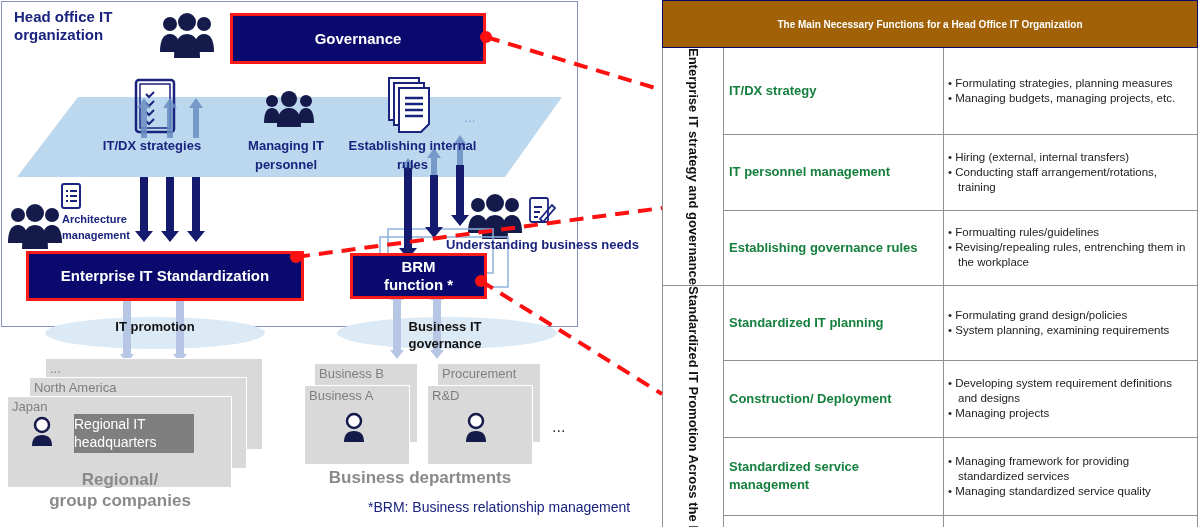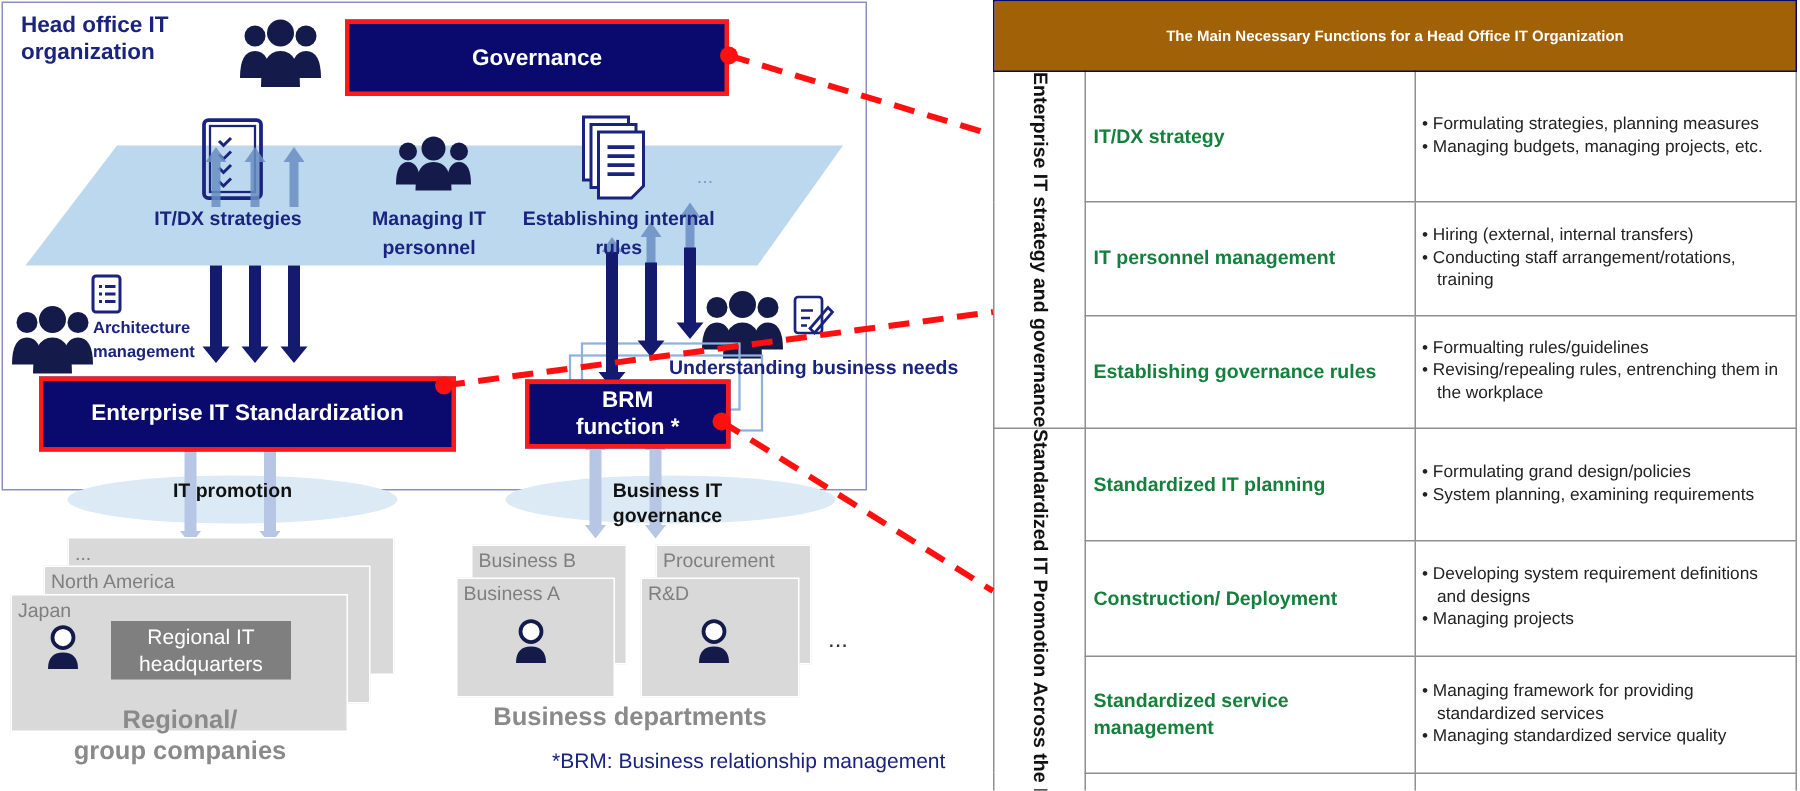--- a/index.html
+++ b/index.html
@@ -173,21 +173,21 @@
 
 <div class="gcard" style="left:45px;top:358px;width:218px;height:92px;">
     <span class="t">...</span>
   </div>
 <div class="gcard" style="left:29px;top:377px;width:218px;height:92px;">
     <span class="t">North America</span>
   </div>
 <div class="gcard" style="left:7px;top:396px;width:225px;height:92px;">
     <span class="t">Japan</span>
   </div>
-<div class="abs" style="left:74px;top:414px;width:120px;height:39px;background:#7f7f7f;color:#fff;font-size:14px;text-align:center;line-height:18px;padding-top:1px;box-sizing:border-box;">
+<div class="abs" style="left:74px;top:414px;width:120px;height:39px;background:#7f7f7f;color:#fff;font-size:14px;text-align:left;line-height:18px;padding-top:1px;box-sizing:border-box;">
   <div>Regional IT</div>
   <div>headquarters</div>
 </div>
 <div class="graylbl" style="left:20px;top:469px;width:200px;">
   <div>Regional/</div>
   <div>group companies</div>
 </div>
 
 <div class="gcard" style="left:314px;top:363px;width:104px;height:80px;">
     <span class="t">Business B</span>

